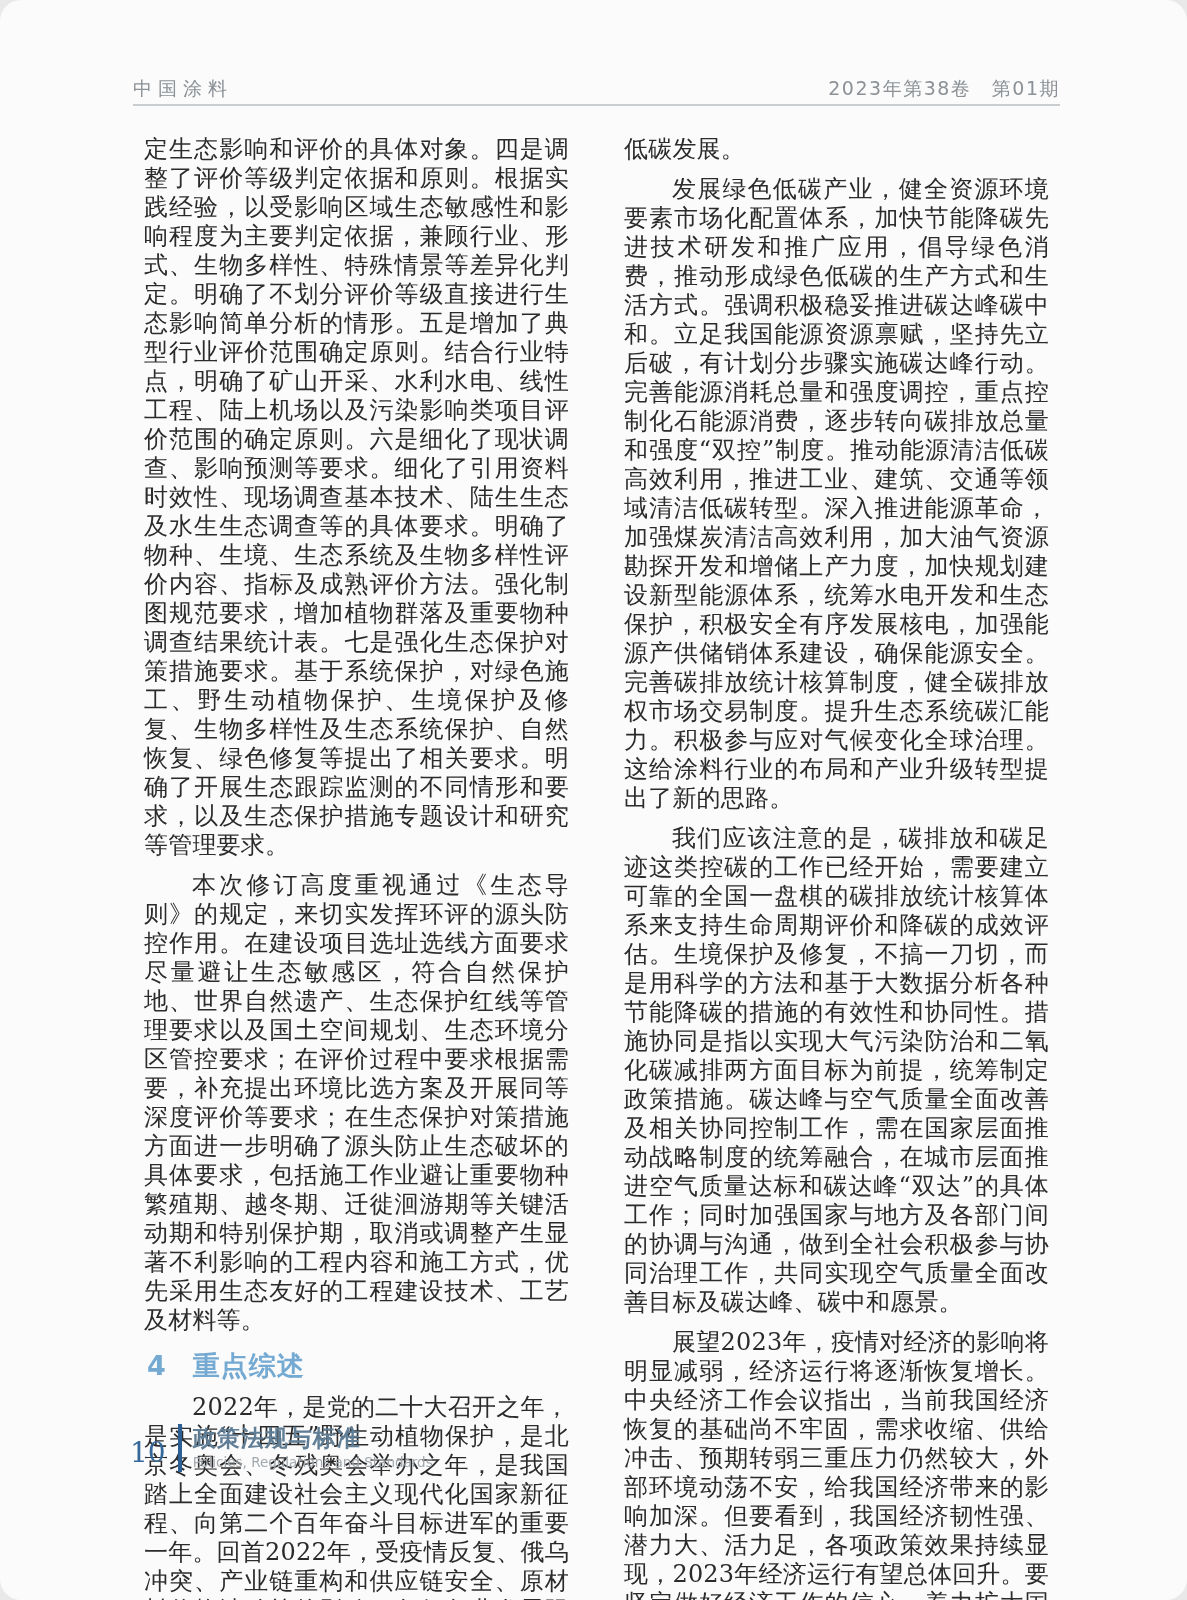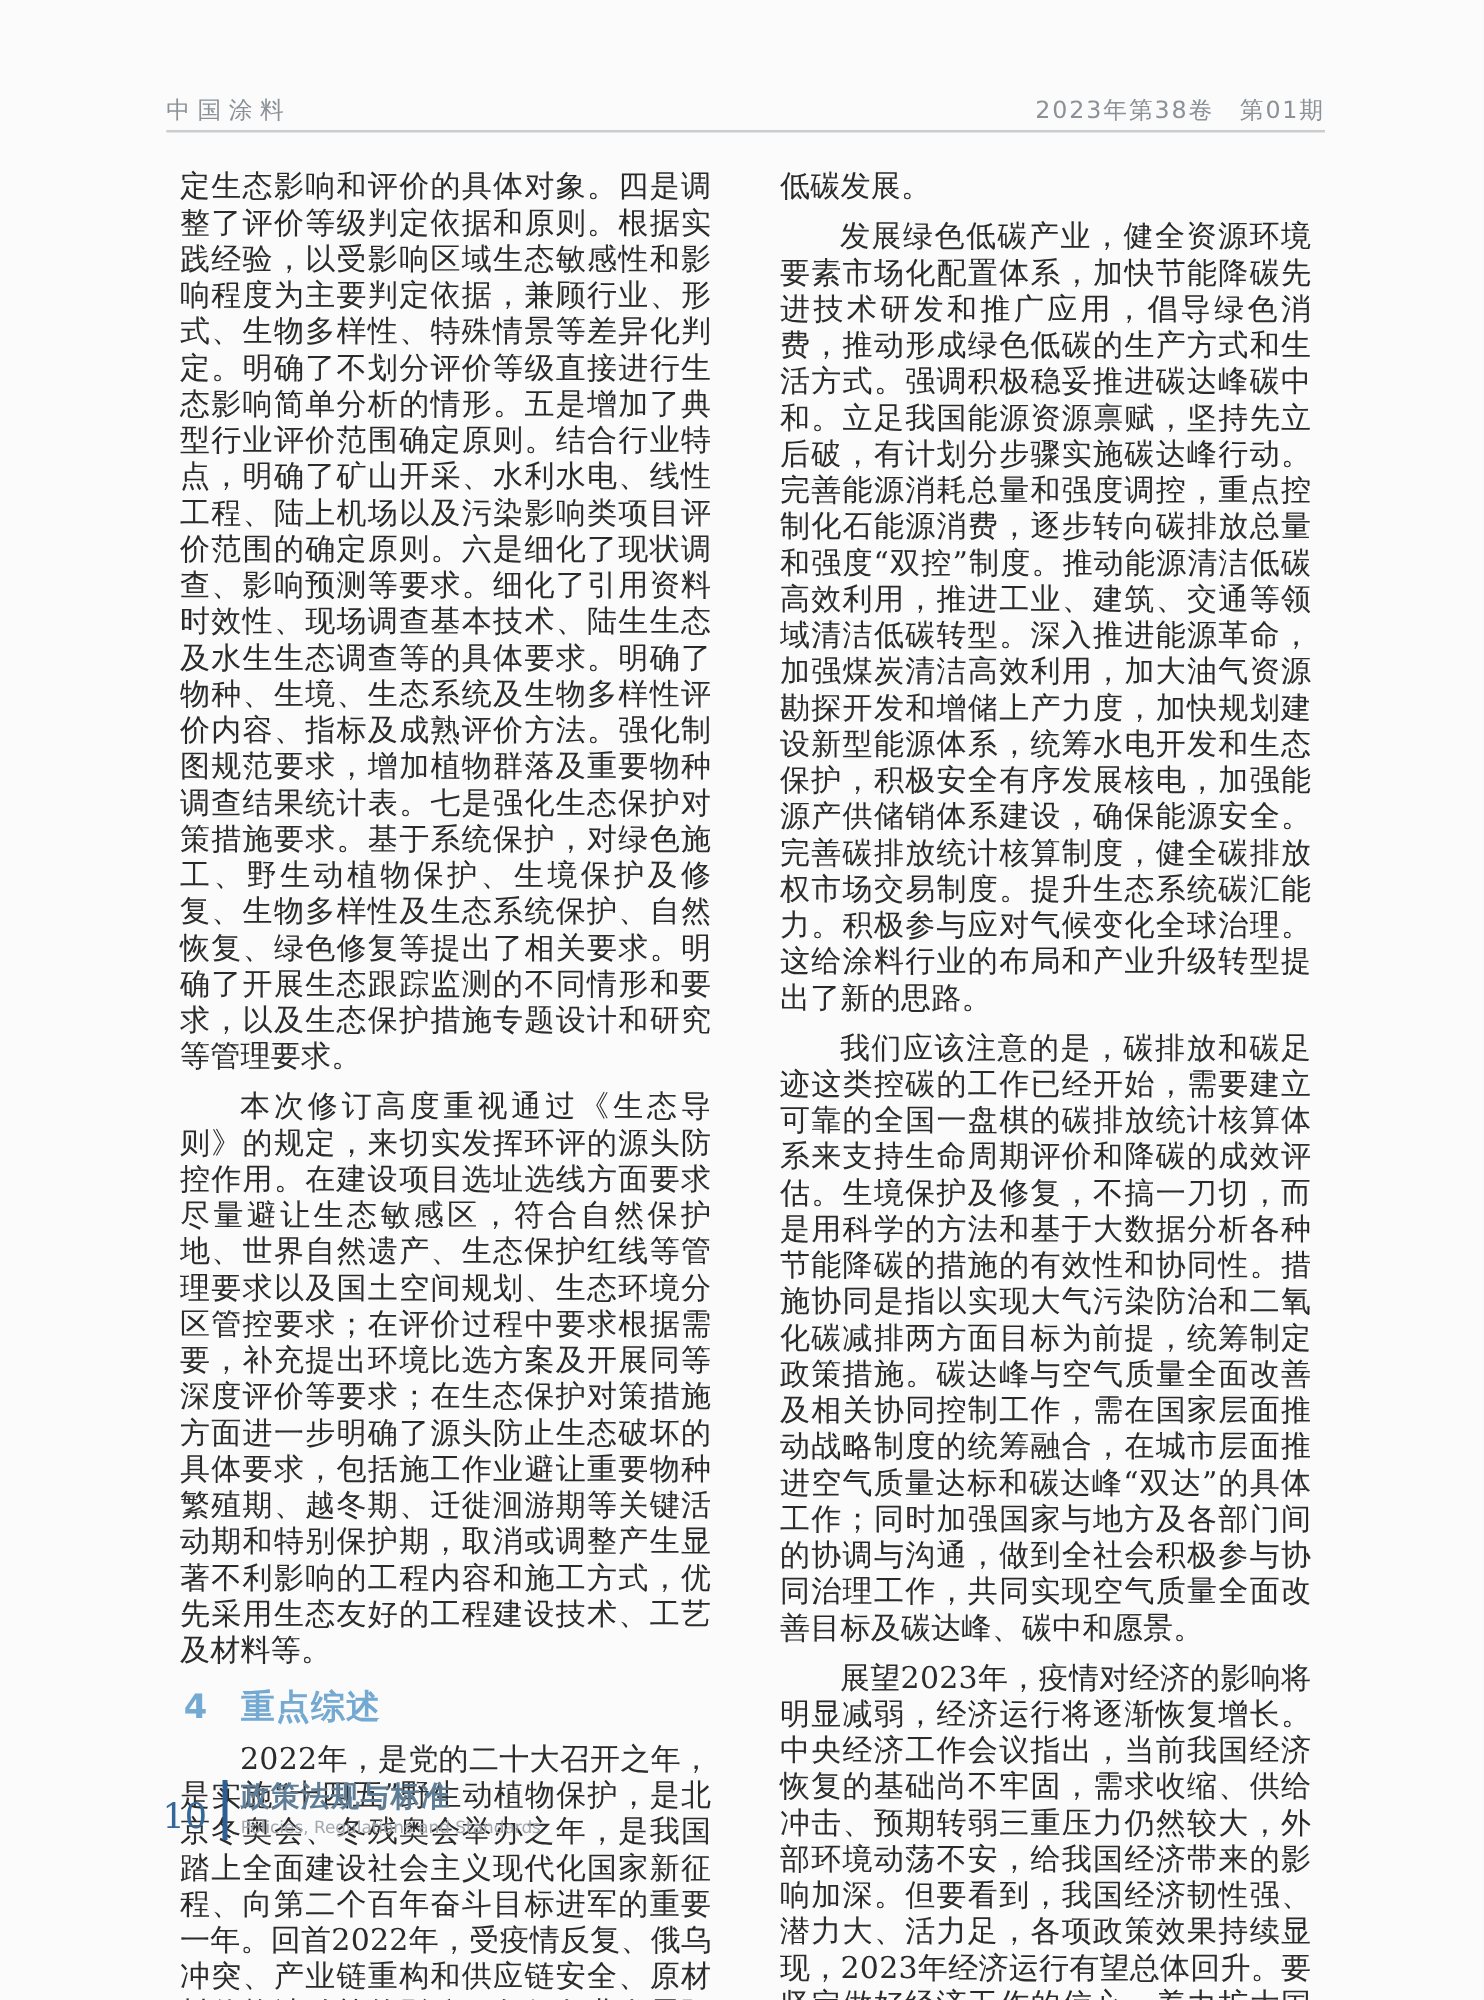--- a/index.html
+++ b/index.html
@@ -19,20 +19,21 @@
     width:1187px;height:1600px;
     background:#e9e9e9;
     font-family:"DejaVu Serif","Liberation Serif",serif;
   }
   .page{
     position:relative;
     width:1187px;height:1600px;
     background:var(--page-bg);
     color:var(--text);
     overflow:hidden;
+    border-radius:21px;
   }
   
   .running-head{
     position:absolute;top:76px;left:133px;width:927px;
     display:flex;justify-content:space-between;align-items:flex-end;
     font-family:"DejaVu Sans","Liberation Sans",sans-serif;
     color:var(--header-gray);
     font-size:19px;line-height:24px;
   }
   .journal-title{letter-spacing:6px;}

